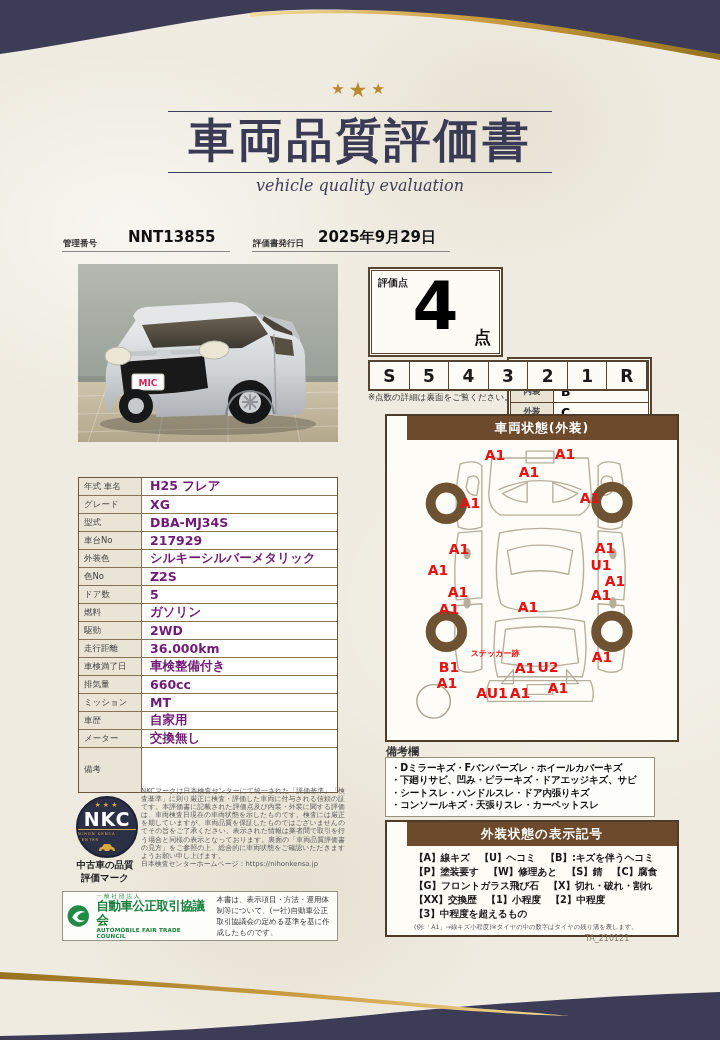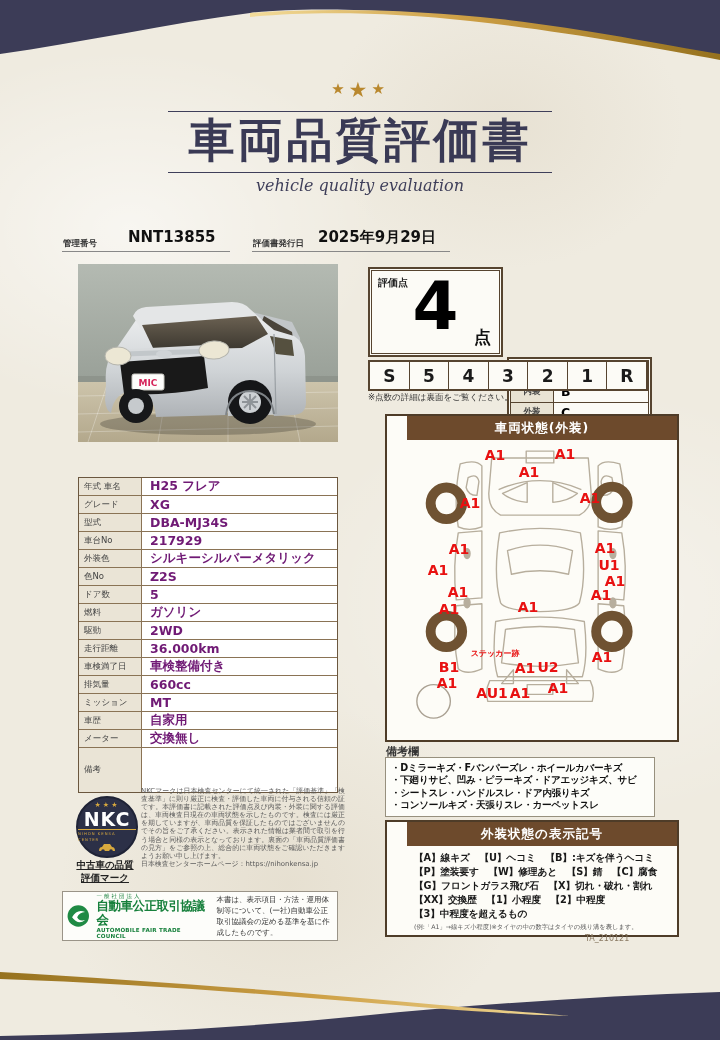--- a/index.html
+++ b/index.html
@@ -354,21 +354,21 @@
       </svg>
       <div id="marks-layer" style="position:absolute;inset:0;">
           <span class="mark" style="left: 88px; top: 15px;">A1</span>
           <span class="mark" style="left: 158px; top: 14px;">A1</span>
           <span class="mark" style="left: 122px; top: 32px;">A1</span>
           <span class="mark" style="left: 63px; top: 63px;">A1</span>
           <span class="mark" style="left: 183px; top: 58px;">A1</span>
           <span class="mark" style="left: 52px; top: 109px;">A1</span>
           <span class="mark" style="left: 198px; top: 108px;">A1</span>
           <span class="mark" style="left: 31px; top: 130px;">A1</span>
-          <span class="mark" style="left: 202px; top: 125px; text-align: center;">U1</span>
+          <span class="mark" style="left: 194px; top: 125px; text-align: center;">U1</span>
           <span class="mark" style="left: 51px; top: 152px;">A1</span>
           <span class="mark" style="left: 208px; top: 141px;">A1</span>
           <span class="mark" style="left: 42px; top: 169px;">A1</span>
           <span class="mark" style="left: 121px; top: 167px;">A1</span>
           <span class="mark" style="left: 194px; top: 155px;">A1</span>
           <span class="mark small" style="left: 88px; top: 214px;">ステッカー跡</span>
           <span class="mark" style="left: 42px; top: 227px;">B1</span>
           <span class="mark" style="left: 195px; top: 217px;">A1</span>
           <span class="mark" style="left: 40px; top: 243px;">A1</span>
           <span class="mark" style="left: 118px; top: 228px;">A1</span>
@@ -404,21 +404,21 @@
   <div class="nkc-circle" style="top:796px;left:76px;">
     <div class="nkc-stars">★★★</div>
     <div class="nkc-name">NKC</div>
     <div class="nkc-org">NIHON KENSA CENTER</div>
     <svg width="18" height="10" viewBox="0 0 18 10">
       <path d="M1,8 Q1,4 4,4 L6,1 L12,1 L14,4 Q17,4 17,8 Z" fill="#d8a93e"></path>
       <circle cx="5" cy="8" r="1.8" fill="#2c3047"></circle>
         <circle cx="13" cy="8" r="1.8" fill="#2c3047"></circle>
     </svg>
   </div>
-  <div class="nkc-cap" style="top:858px;left:60px;text-decoration:underline;">
+  <div class="nkc-cap" style="top:858px;left:60px;">
     <div>中古車の品質</div>
     <div>評価マーク</div>
   </div>
   <div class="abs fineprint" style="top:787px;left:141px;width:204px;">NKCマークは日本検査センターにて統一された「評価基準」「検査基準」に則り厳正に検査・評価した車両に付与される信頼の証です。本評価書に記載された評価点及び内装・外装に関する評価は、車両検査日現在の車両状態を示したものです。検査には厳正を期していますが、車両品質を保証したものではございませんのでその旨をご了承ください。表示された情報は業者間で取引を行う場合と同様の表示となっております。裏面の「車両品質評価書の見方」をご参照の上、総合的に車両状態をご確認いただきますようお願い申し上げます。
 日本検査センターホームページ：https://nihonkensa.jp</div>
 
   <div class="abs ftc-box" style="top:891px;left:62px;width:266px;height:36px;">
     <svg width="24" height="24" viewBox="0 0 20 20">
       <circle cx="10" cy="10" r="9.5" fill="#1f8a44"></circle>
       <path d="M4.5,11 Q9,3.5 16,6.5 Q11,7 9,11 Q11,15 16,13.5 Q10,18.5 4.5,11 Z" fill="#fff"></path>

